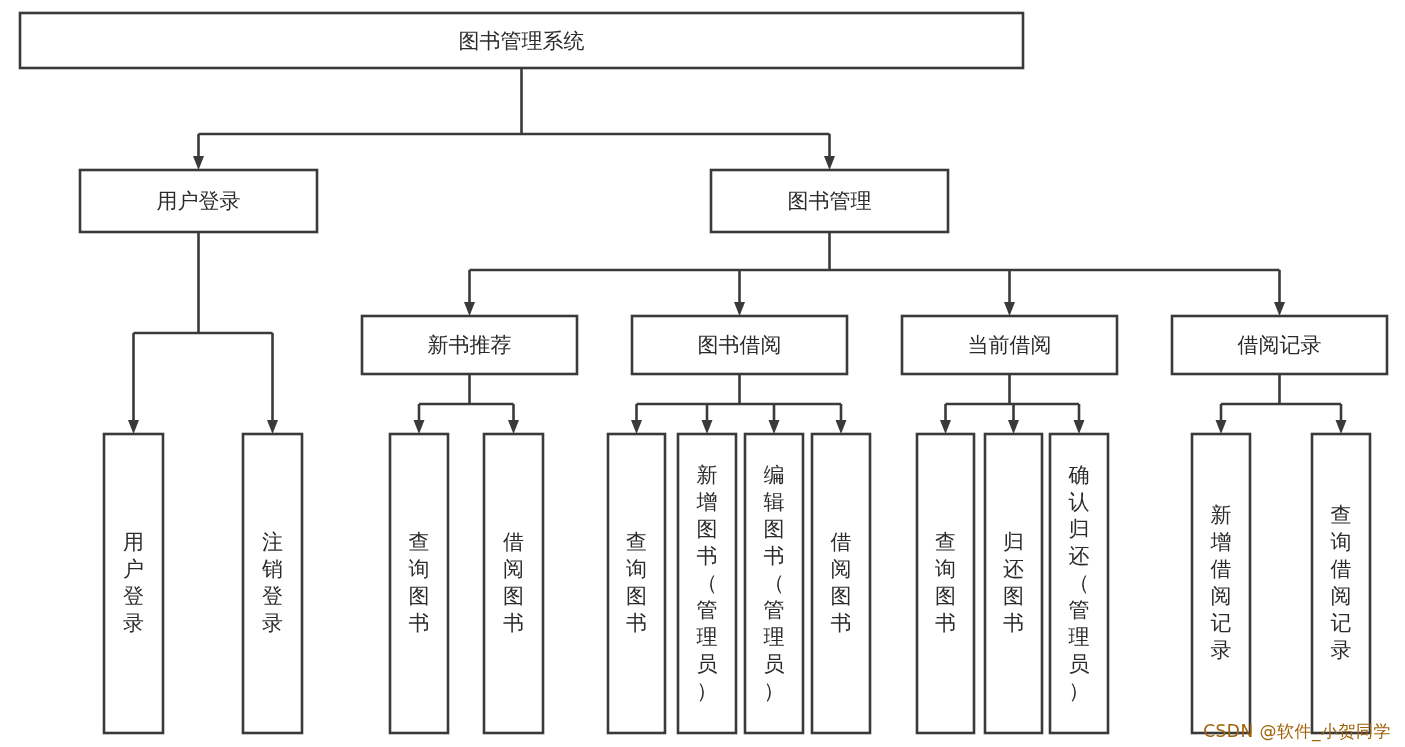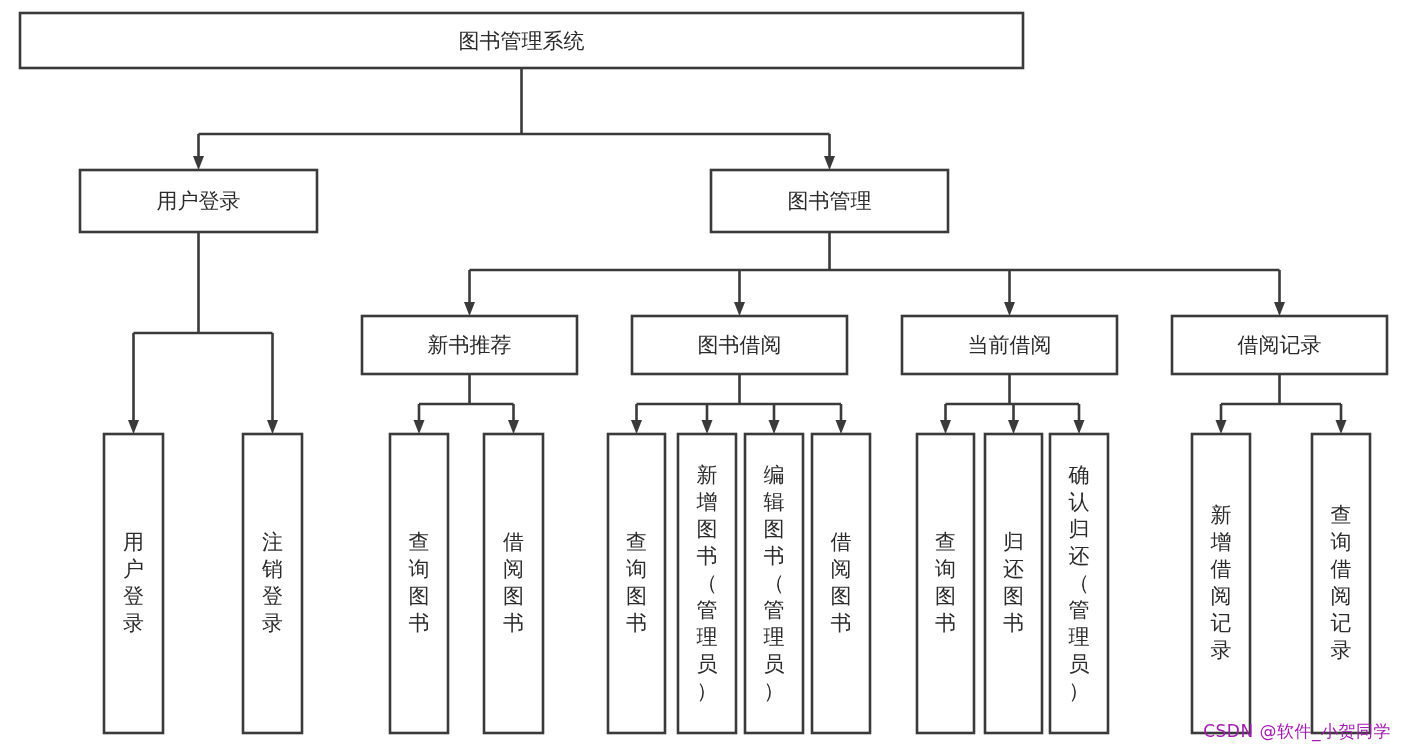--- a/index.html
+++ b/index.html
@@ -52,21 +52,21 @@
     font-family: "DejaVu Sans", "Liberation Sans", sans-serif;
     font-size: 21px;
     text-anchor: middle;
   }
   .watermark {
     position: absolute;
     right: 14px;
     bottom: 4px;
     font-family: "DejaVu Sans", "Liberation Sans", sans-serif;
     font-size: 17px;
-    color: #a21caf;
+    color: #a16207;
     letter-spacing: 0.5px;
     white-space: nowrap;
     user-select: none;
   }
 </style>
 </head>
 <body>
 
 <div id="diagram-root">
   <svg id="flow" viewBox="0 0 1405 747">

